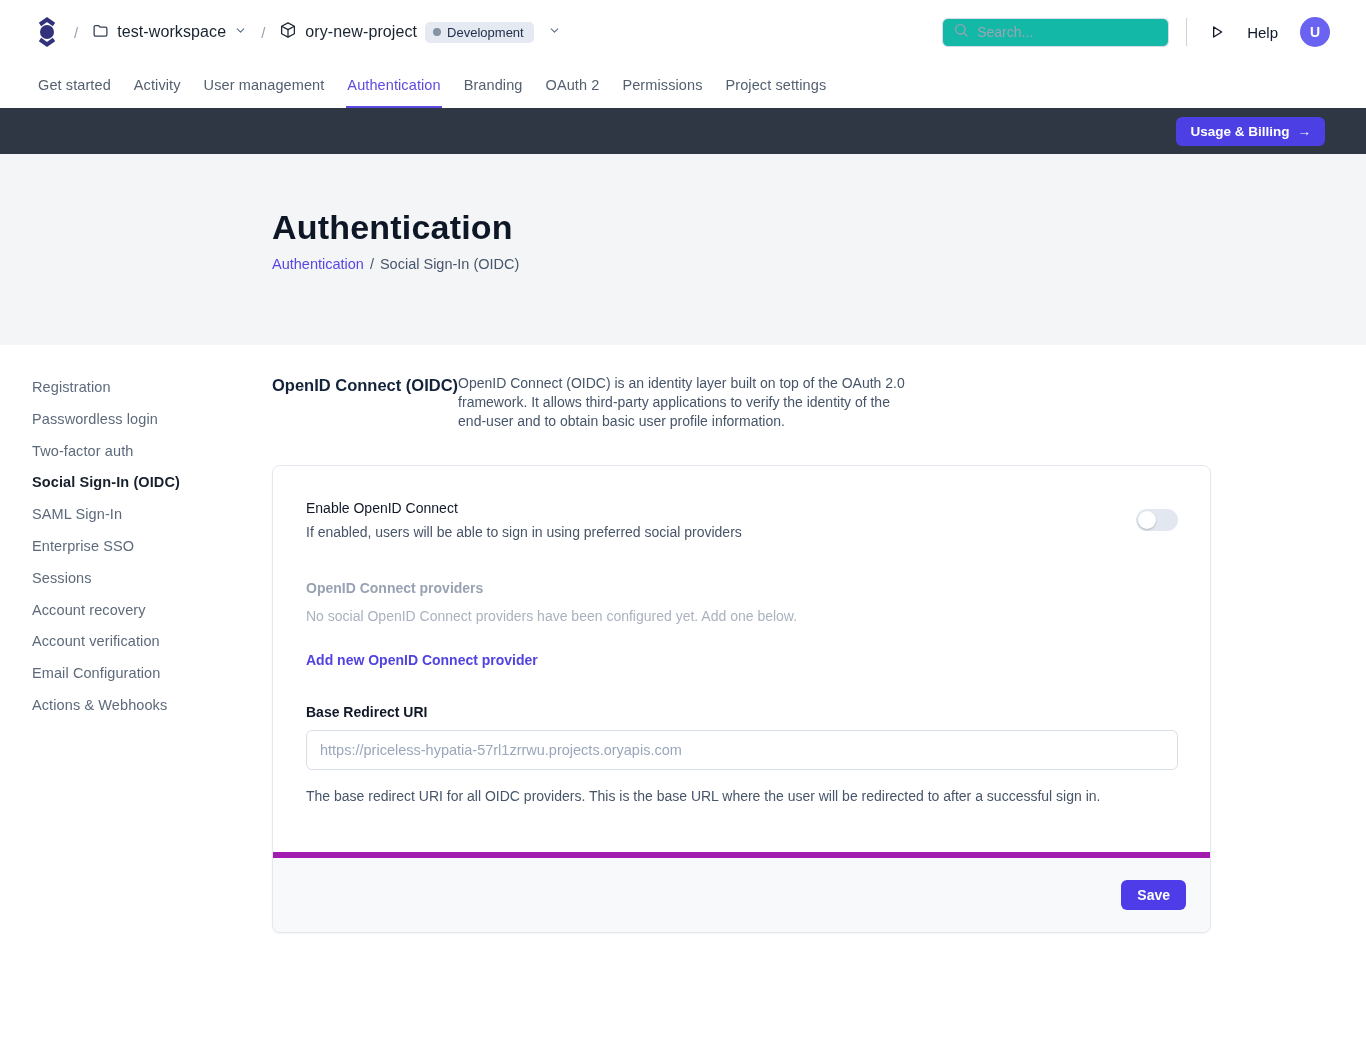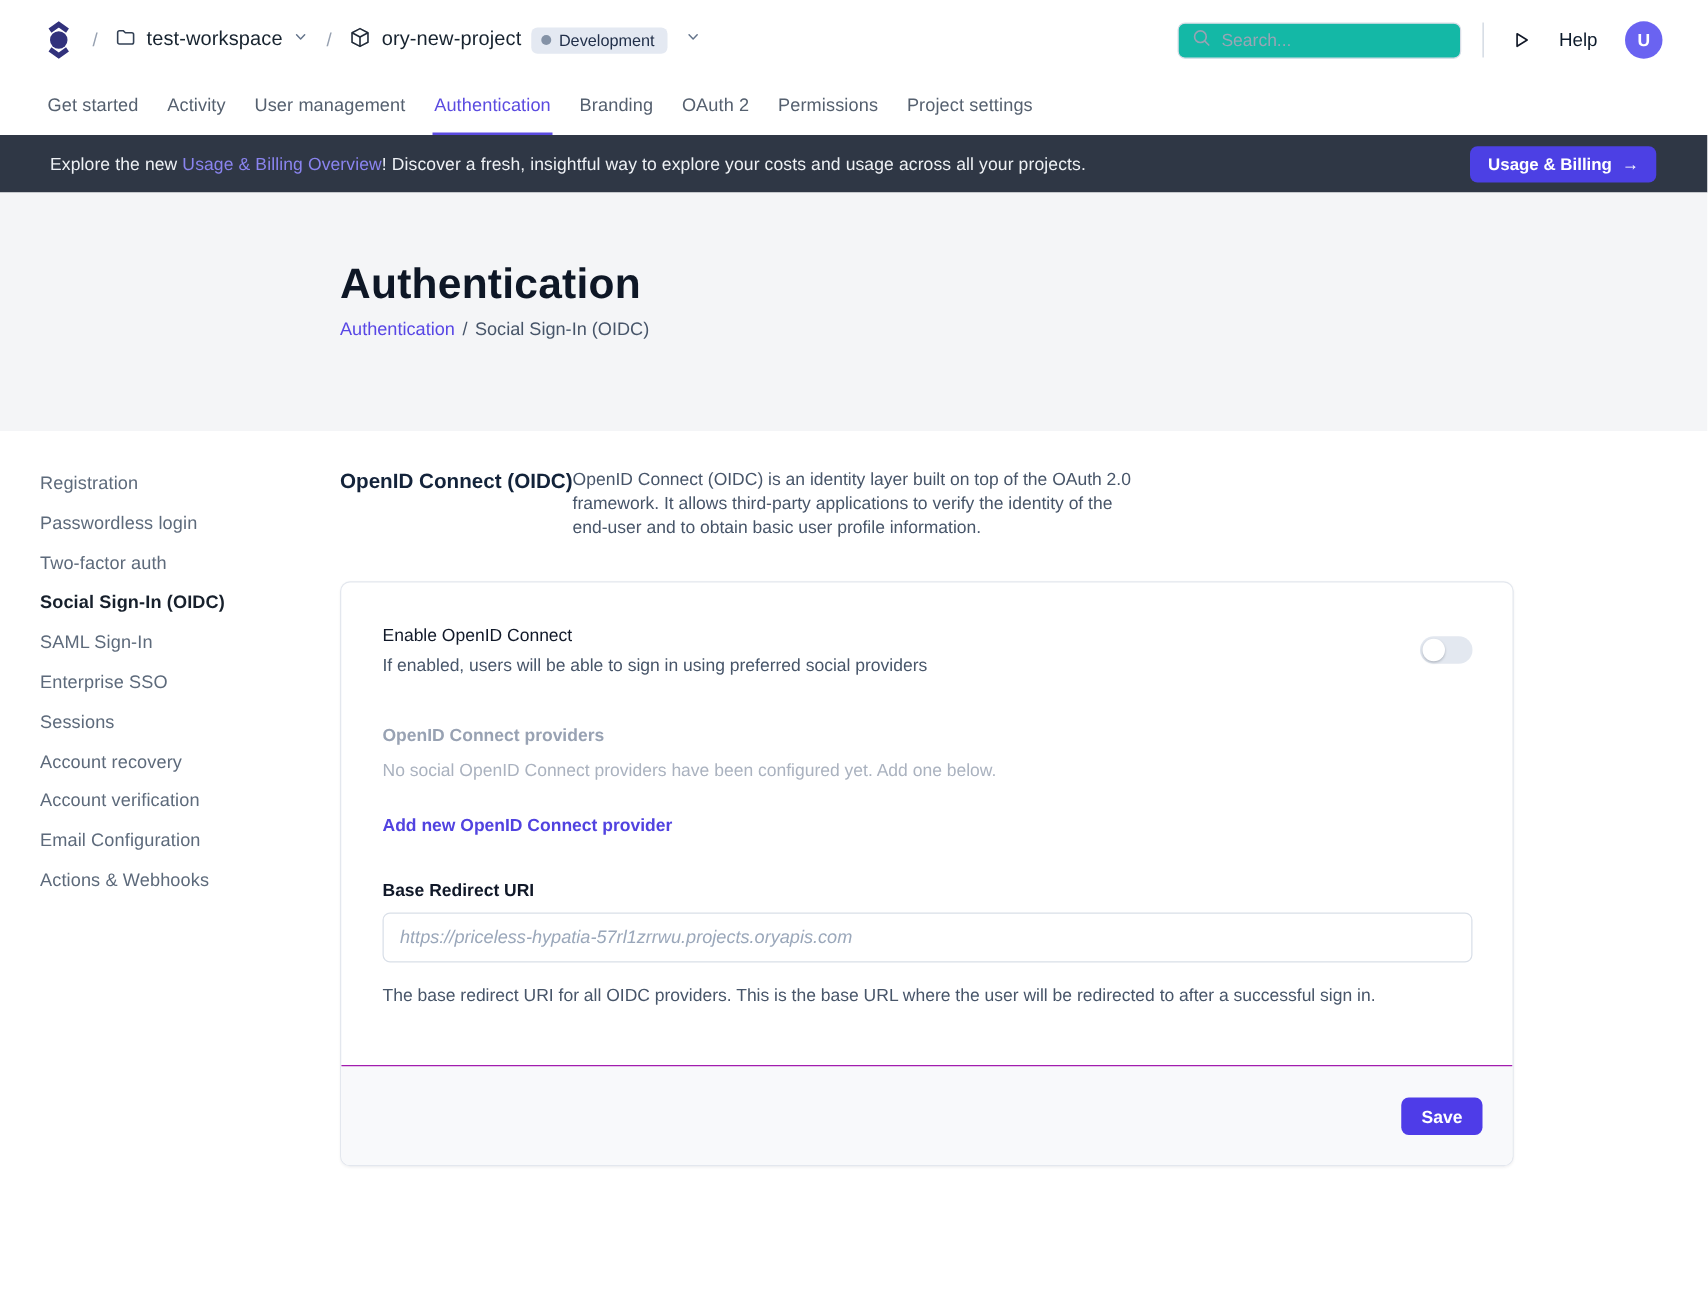--- a/index.html
+++ b/index.html
@@ -111,27 +111,27 @@
   }
 
   .providers-label { margin-top:36px; font-size:14px; font-weight:700; color:#98a2b3; line-height:20px; }
   .providers-empty { margin-top:8px; font-size:14px; color:#aab2bf; line-height:20px; }
   .add-link { margin-top:24px; font-size:14px; font-weight:700; color:#5143e0; cursor:pointer; line-height:20px; display:inline-block; }
 
   .uri-label { margin-top:32px; font-size:14px; font-weight:700; color:#101828; line-height:20px; }
   .uri-input {
     margin-top:8px; width:100%; height:40px; border:1px solid #d9dfe8; border-radius:6px;
     padding:0 13px; font-size:14.5px; color:#344054; outline:none;
-    font-family:"Liberation Sans","DejaVu Sans",sans-serif; background:#fff;font-style:italic;
+    font-family:"Liberation Sans","DejaVu Sans",sans-serif; background:#fff;
   }
   .uri-input::placeholder { color:#9aa7ba; }
   .uri-help { margin-top:16px; font-size:14px; color:#475569; line-height:20px; }
 
   .card-footer {
-    background:#f8f9fb; border-top:1px solid #a21caf; height:80px;
+    background:#f8f9fb; border-top:6px solid #a21caf; height:80px;
     display:flex; align-items:center; justify-content:flex-end; padding:0 24px;
   }
   .save-btn {
     background:#4e3ce8; color:#fff; border:none; border-radius:6px;
     height:30px; padding:0 16px; font-size:14px; font-weight:700; cursor:pointer;
     font-family:"Liberation Sans","DejaVu Sans",sans-serif;
   }
 </style>
 </head>
 <body>
@@ -209,21 +209,20 @@
     <div class="tab">Activity</div>
     <div class="tab">User management</div>
     <div class="tab active">Authentication</div>
     <div class="tab">Branding</div>
     <div class="tab">OAuth 2</div>
     <div class="tab">Permissions</div>
     <div class="tab">Project settings</div>
   </div>
 
   <div class="banner">
-    <span class="banner-text"><span>Explore the new </span><a class="banner-link">Usage &amp; Billing Overview</a><span>! Discover a fresh, insightful way to explore your costs and usage across all your projects.</span></span>
     <button class="banner-btn">
       <span>Usage &amp; Billing</span>
       <span>→</span>
     </button>
   </div>
 
   <div class="hero">
     <div class="hero-title">Authentication</div>
     <div class="hero-crumbs">
       <span class="hero-crumb-link">Authentication</span>

